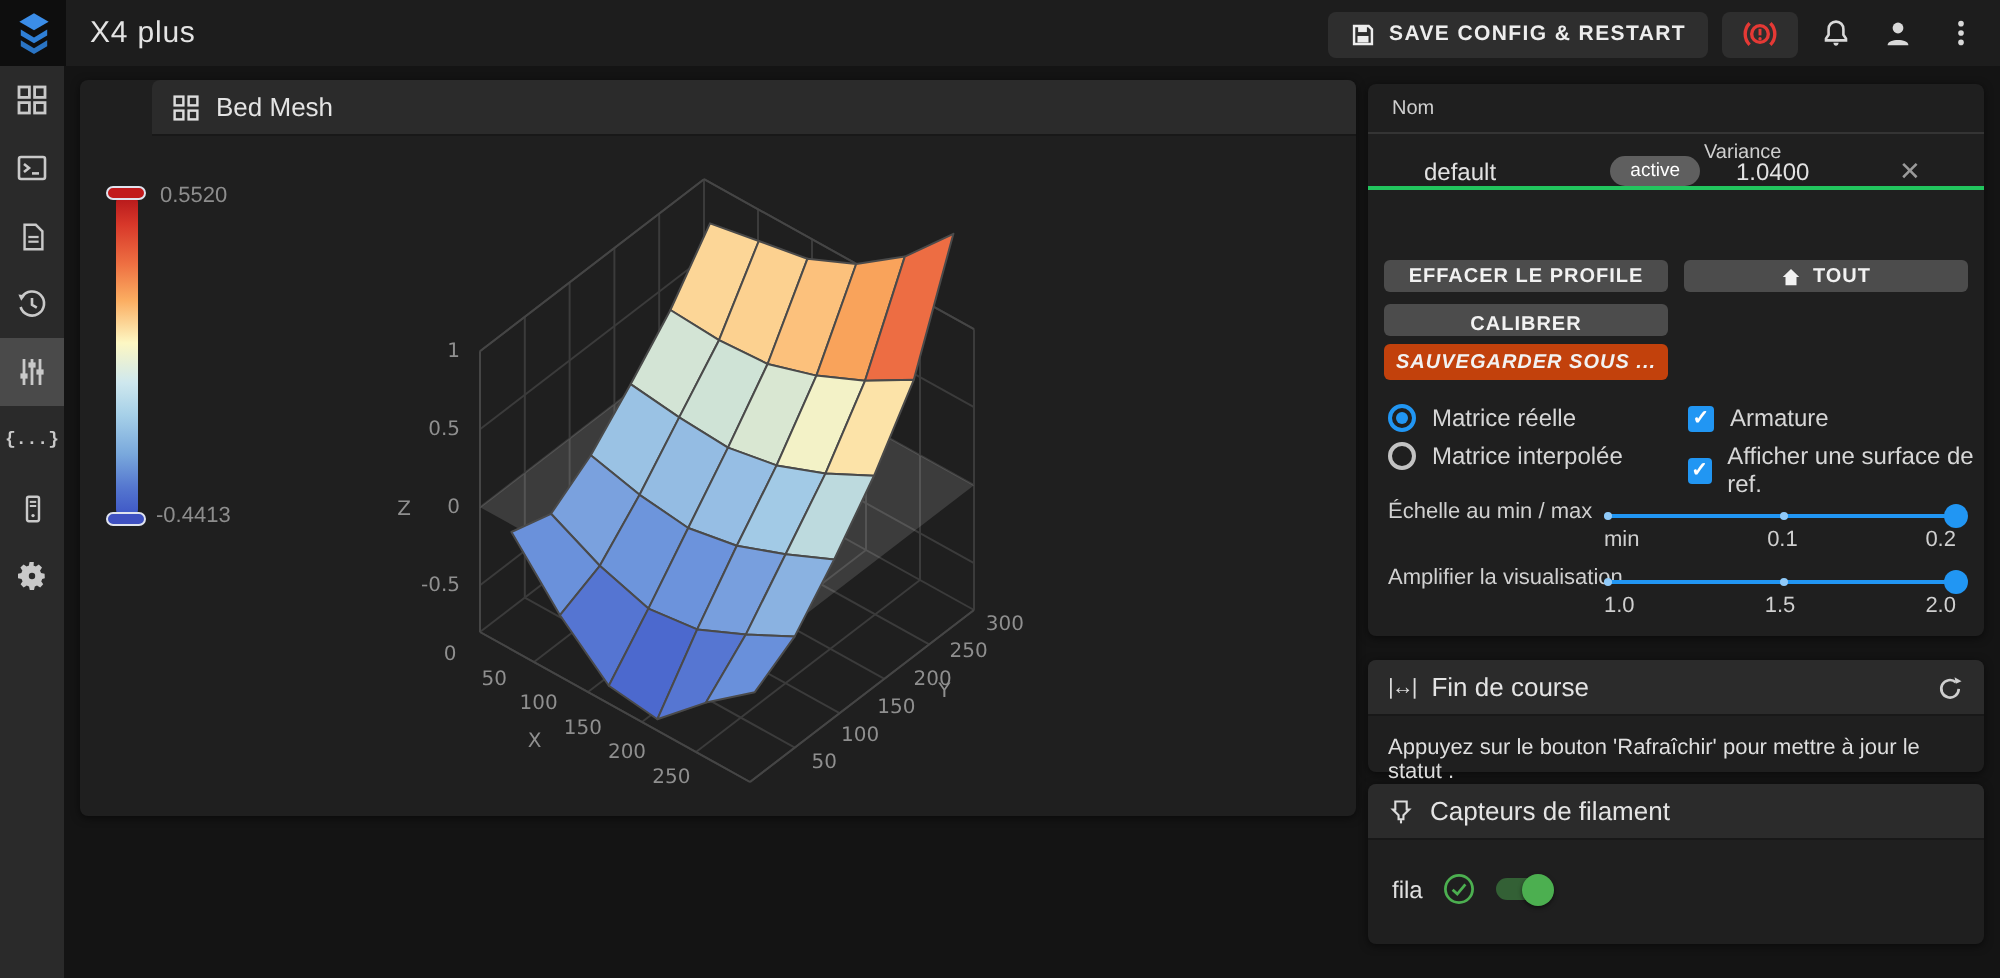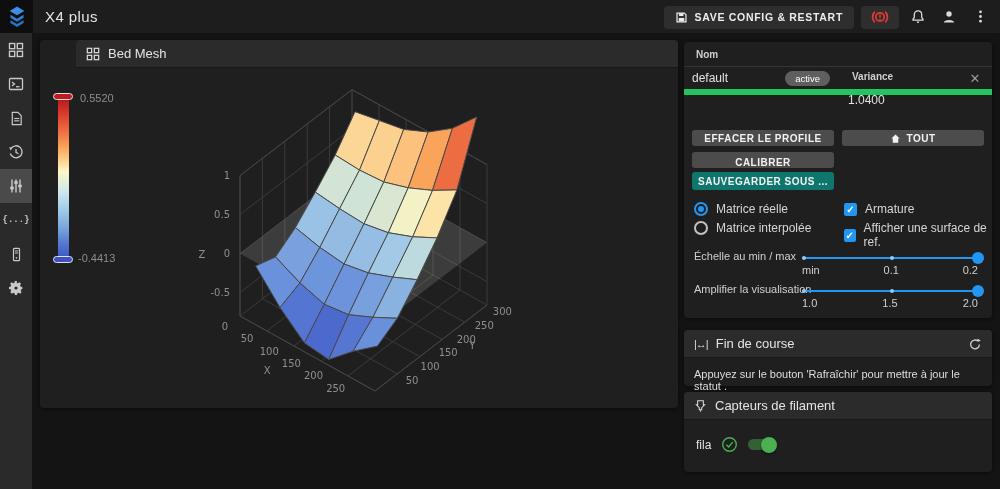--- a/index.html
+++ b/index.html
@@ -32,28 +32,28 @@
   .colorbar { position:absolute; left:18px; top:56px; width:11px; height:164px; border-radius:6px;
     background:linear-gradient(to bottom,#b01218 0%,#d8382a 10%,#ee7042 22%,#fbad61 33%,#fdf7c3 46%,#cfe8ee 58%,#a6d0e8 68%,#79a8dc 80%,#5577cf 90%,#3a51c5 100%); }
   .cb-handle { position:absolute; left:-5px; width:20px; height:7px; border-radius:4px; border:1.5px solid #dfe3ee; cursor:grab; }
   .cb-handle.max { top:-3px; background:#c21a1c; }
   .cb-handle.min { bottom:-3px; background:#3f51c1; }
   .cb-label { position:absolute; font-size:11px; color:#8d8d8d; }
   .cb-label.max { left:40px; top:52px; }
   .cb-label.min { left:38px; top:212px; }
   #plot3d-wrap { position:absolute; left:100px; top:46px; width:460px; height:318px; cursor:grab; }
   
-  .tbl-head { display:flex; height:25px; align-items:center; border-bottom:1px solid #343434; font-size:10px; font-weight:bold; color:#cfcfcf; padding:0 12px; }
-  .tbl-row { display:flex; height:28px; align-items:center; border-bottom:6px solid #22c55e; padding:0 8px; font-size:12px; color:#e2e2e2; }
+  .tbl-head { display:flex; height:25px; align-items:center; border-bottom:1px solid #343434; font-size:10px; font-weight:normal; color:#cfcfcf; padding:0 12px; }
+  .tbl-row { display:flex; height:28px; align-items:flex-end; border-bottom:2px solid #22c55e; padding:0 28px; font-size:12px; color:#e2e2e2; }
   .col-name { width:156px; display:flex; align-items:center; }
   .col-var { flex:1;margin-top:44px; }
   .chip { background:#5f5f5f; color:#fff; font-size:9.5px; padding:2px 10px; border-radius:9px; margin-left:auto; margin-right:18px; }
   .row-close { width:18px; text-align:center; color:#9a9a9a; font-size:13px; cursor:pointer; }
   .vbtn { position:absolute; display:flex; align-items:center; justify-content:center; gap:5px; background:#4c4c4c; border-radius:3px; font-size:10px; font-weight:bold; letter-spacing:.5px; color:#f2f2f2; cursor:pointer; }
-  .vbtn.blue { background:#0f766e; }
+  .vbtn.blue { background:#c2410c;font-style:italic; }
   .radio-row { position:absolute; left:10px; display:flex; align-items:center; gap:8px; font-size:12px; color:#d6d6d6; cursor:pointer; }
   .cbx-row { position:absolute; left:160px; display:flex; align-items:center; gap:8px; font-size:12px; color:#d6d6d6; cursor:pointer; }
   .radio { width:14px; height:14px; border-radius:50%; border:2px solid #2196f3; display:flex; align-items:center; justify-content:center; }
   .radio.off { border-color:#c2c2c2; }
   .radio .dot { width:6px; height:6px; border-radius:50%; background:#2196f3; }
   .cbx { width:13px; height:13px; background:#2196f3; border-radius:2px; color:#fff; font-size:10px; line-height:13px; text-align:center; font-weight:bold; }
   .sl-label { position:absolute; left:10px; font-size:11px; color:#d0d0d0; }
   .sl-track { position:absolute; left:118px; right:14px; height:2px; background:#2196f3; border-radius:1px; cursor:pointer; }
   .sl-dot { position:absolute; top:-1px; width:4px; height:4px; border-radius:50%; background:#90caf9; }
   .sl-thumb { position:absolute; right:-6px; top:-5px; width:12px; height:12px; border-radius:50%; background:#2196f3; cursor:grab; }

